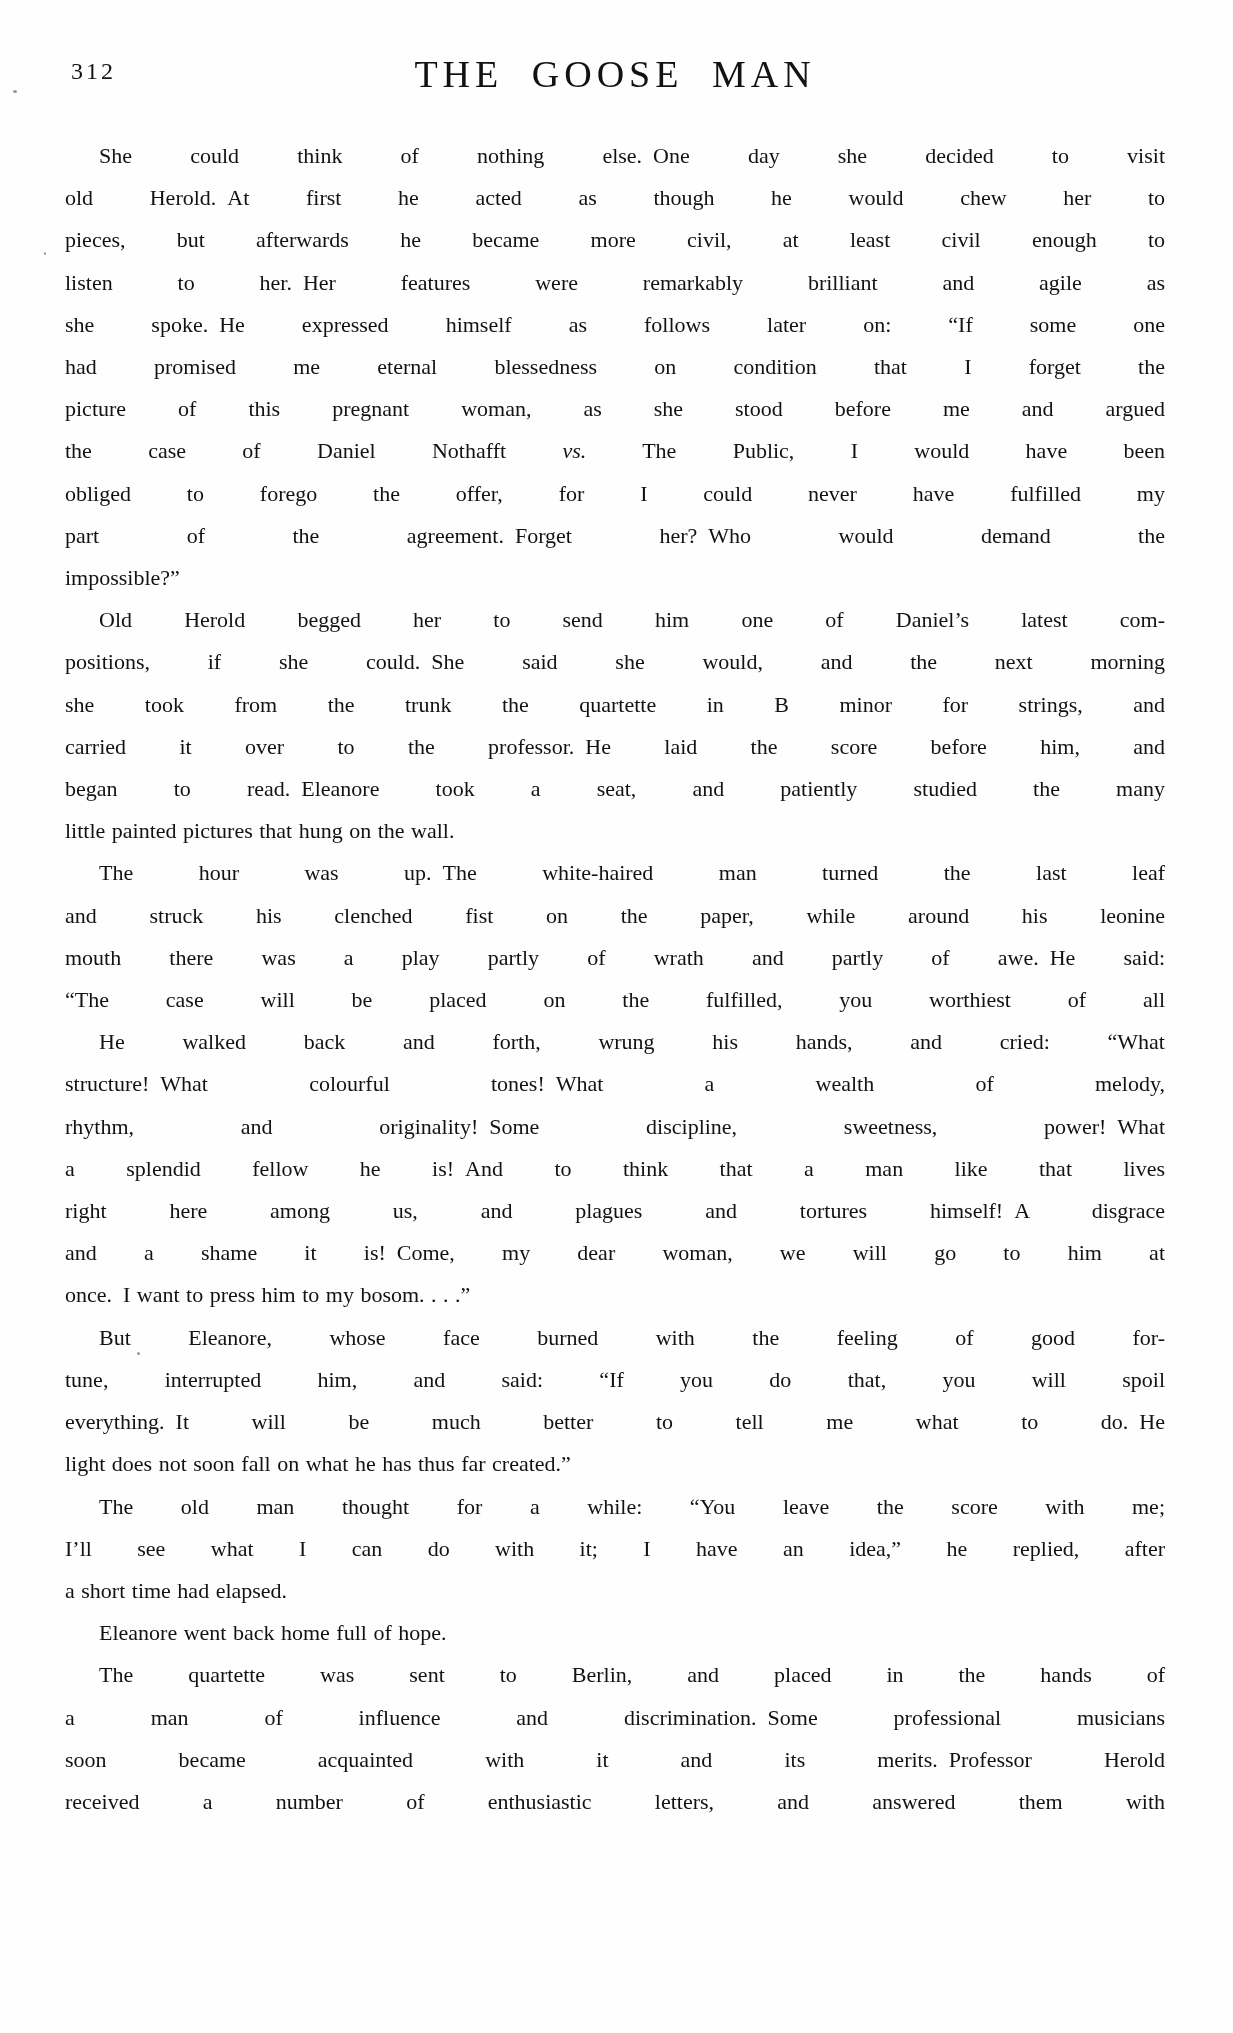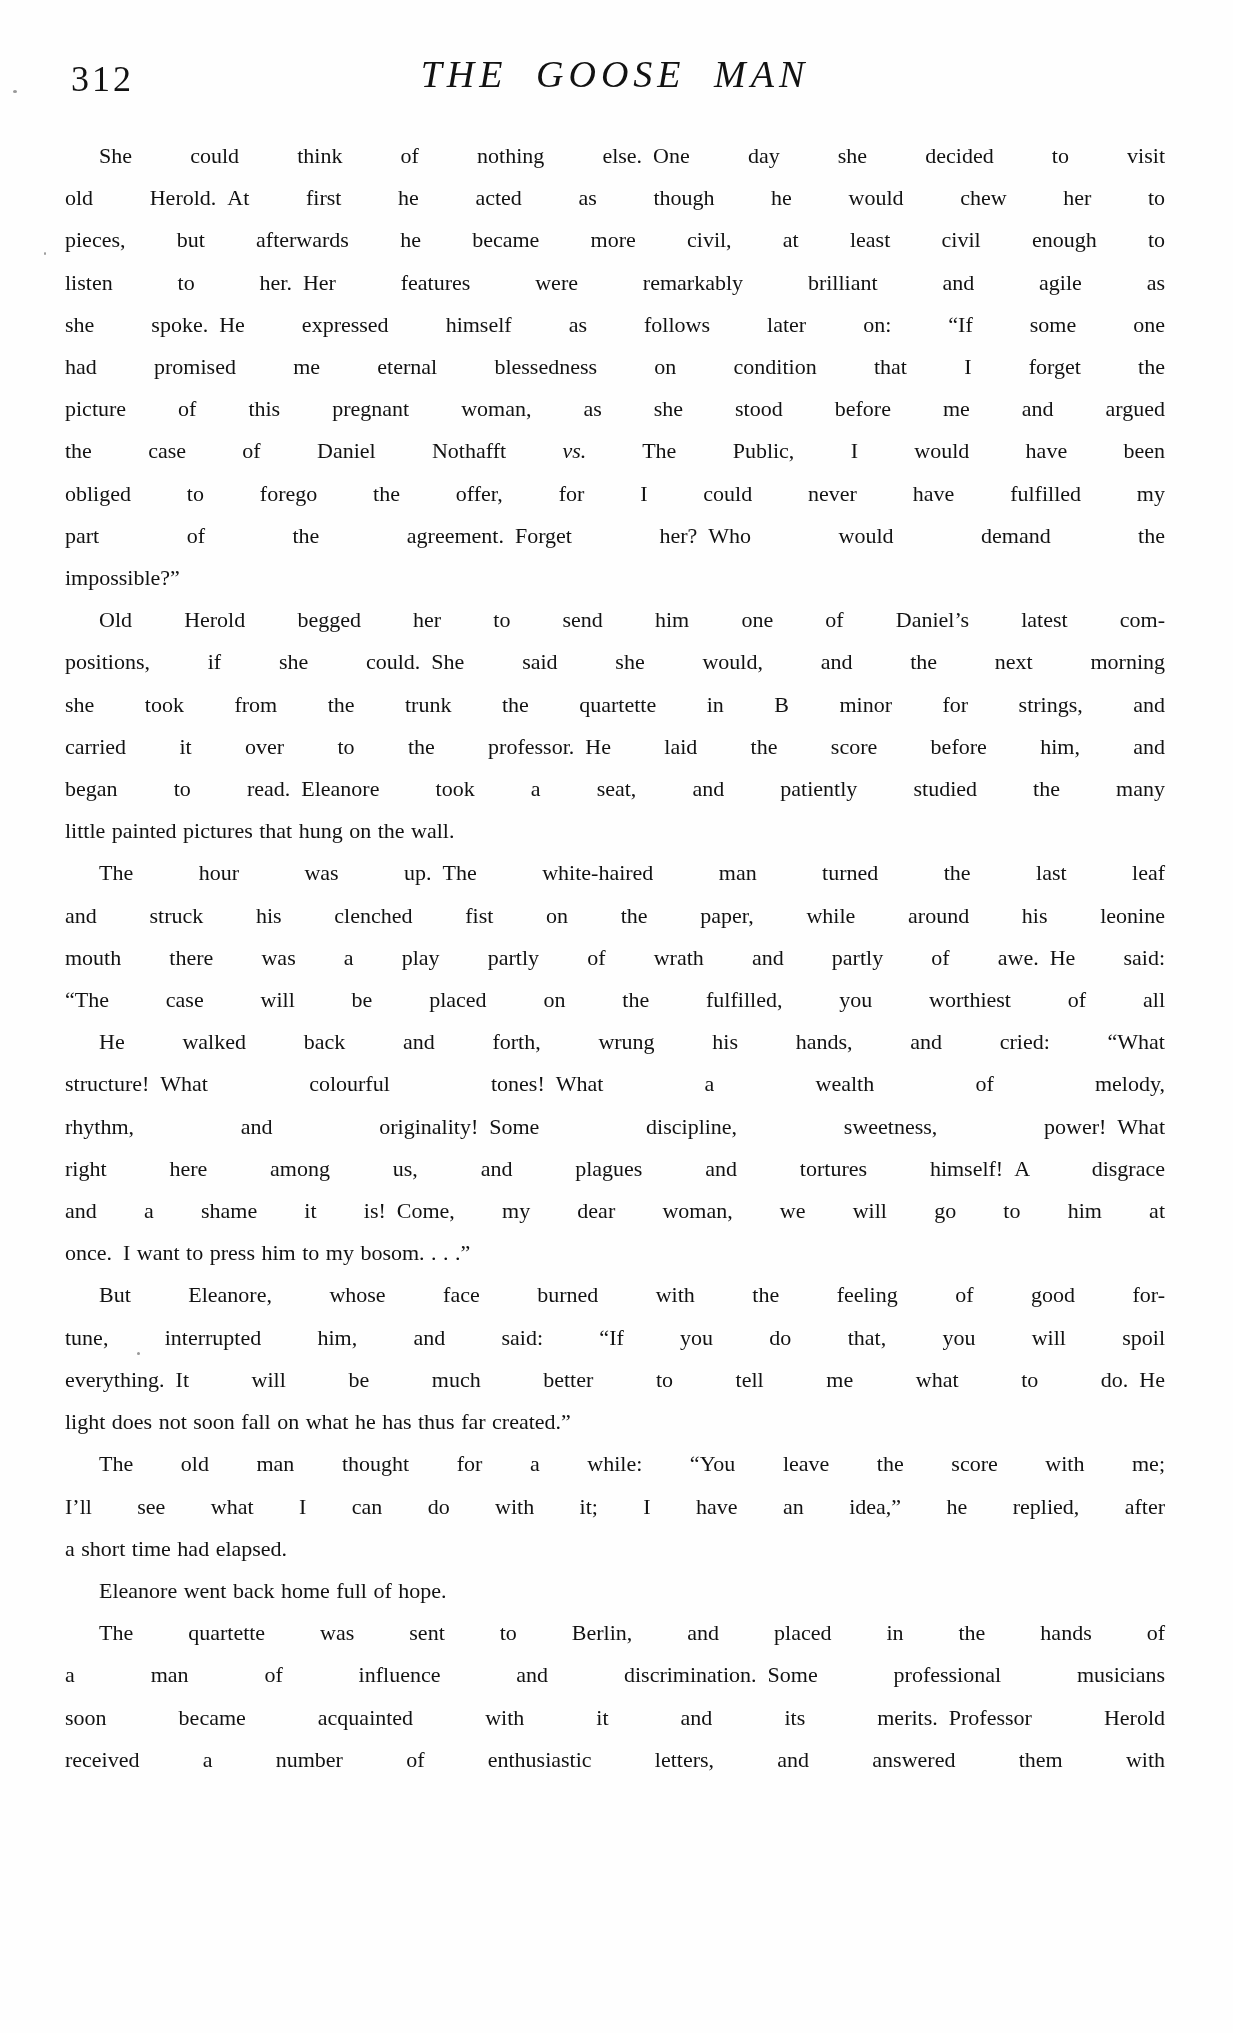--- a/index.html
+++ b/index.html
@@ -15,30 +15,29 @@
     position: absolute; inset: 0;
     background: #fefefe;
   }
   .header {
     position: absolute;
     top: 52px; left: 65px; width: 1100px;
     height: 48px;
   }
   .pagenum {
     position: absolute; left: 6px; top: 6px;
-    font-size: 36px;
+    font-size: 24px;
     letter-spacing: 3px;
   }
   .title {
     text-align: center;
     font-size: 38px;
     letter-spacing: 5px;
     word-spacing: 14px;
     white-space: nowrap;
-    font-style: italic;
   }
   .text-body {
     position: absolute;
     top: 135px; left: 65px; width: 1100px;
     font-size: 22px;
     line-height: 42.2px;
     word-spacing: 1px;
   }
   .paragraph { margin: 0; }
   .line {
@@ -96,20 +95,21 @@
       <div class="paragraph">
         <div class="line first">The hour was up. The white-haired man turned the last leaf</div>
         <div class="line">and struck his clenched fist on the paper, while around his leonine</div>
         <div class="line">mouth there was a play partly of wrath and partly of awe. He said:</div>
         <div class="line">“The case will be placed on the fulfilled, you worthiest of all</div>
       </div>
       <div class="paragraph">
         <div class="line first">He walked back and forth, wrung his hands, and cried: “What</div>
         <div class="line">structure! What colourful tones! What a wealth of melody,</div>
         <div class="line">rhythm, and originality! Some discipline, sweetness, power! What</div>
+        <div class="line">a splendid fellow he is! And to think that a man like that lives</div>
         <div class="line">right here among us, and plagues and tortures himself! A disgrace</div>
         <div class="line">and a shame it is! Come, my dear woman, we will go to him at</div>
         <div class="line para-end">once. I want to press him to my bosom. . . .”</div>
       </div>
       <div class="paragraph">
         <div class="line first">But Eleanore, whose face burned with the feeling of good for-</div>
         <div class="line">tune, interrupted him, and said: “If you do that, you will spoil</div>
         <div class="line">everything. It will be much better to tell me what to do. He</div>
         <div class="line para-end">light does not soon fall on what he has thus far created.”</div>
       </div>

